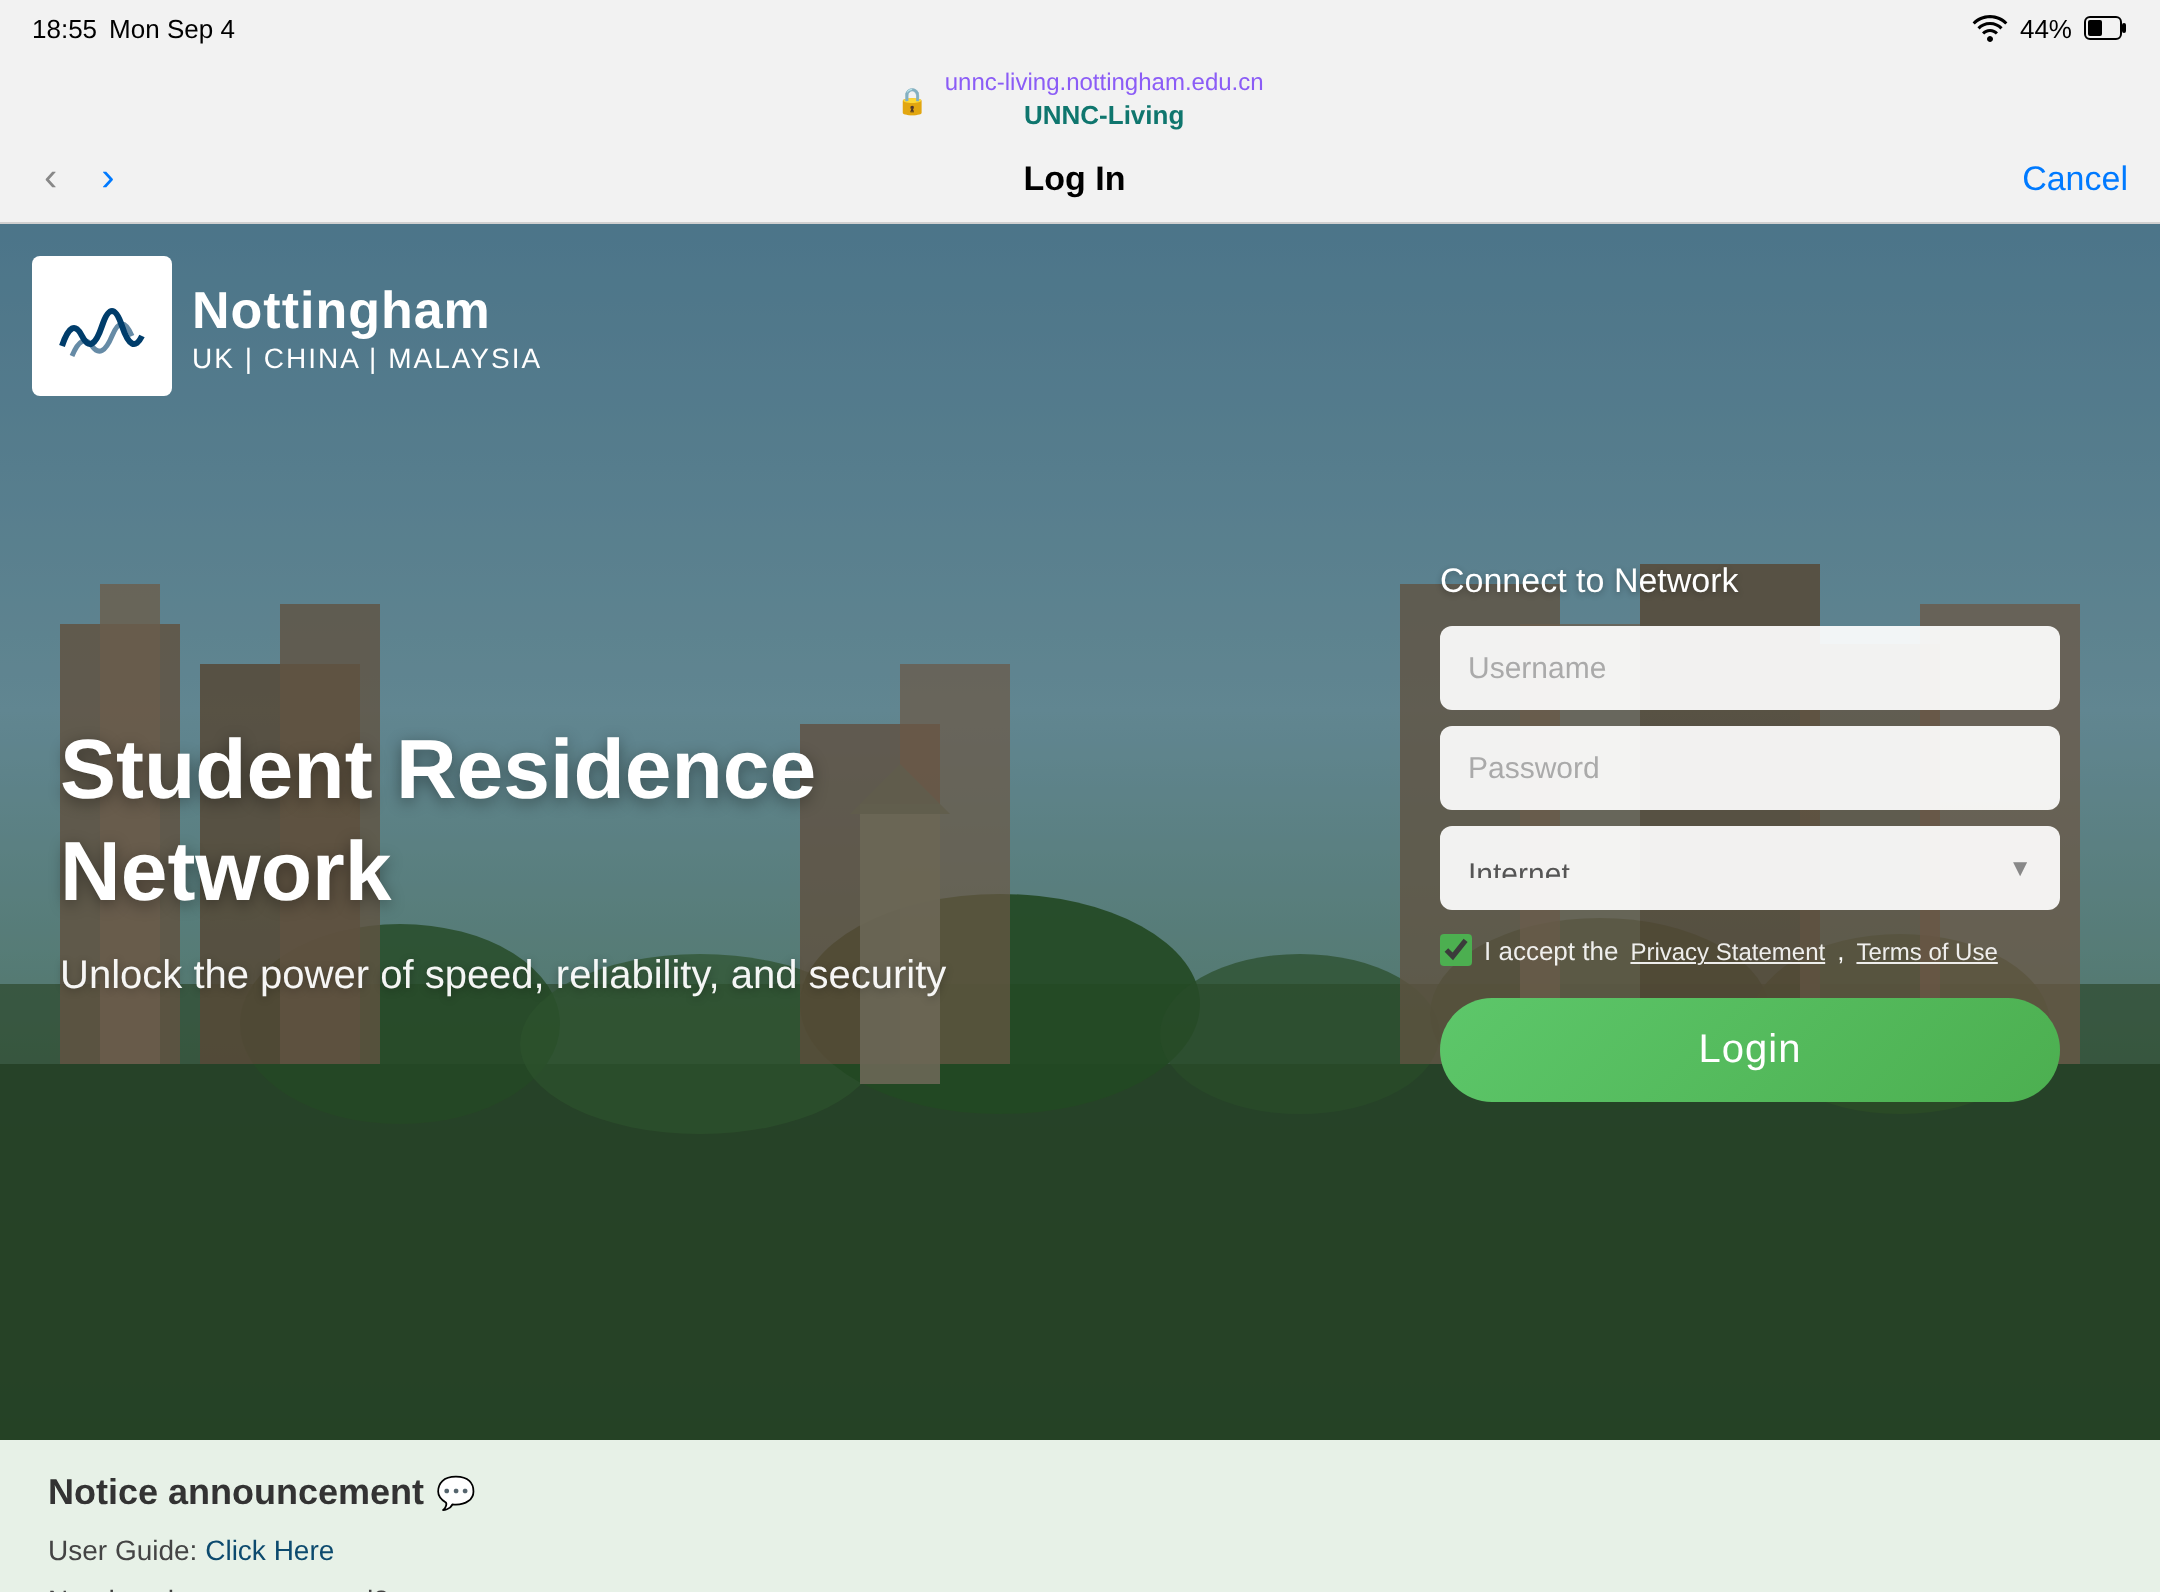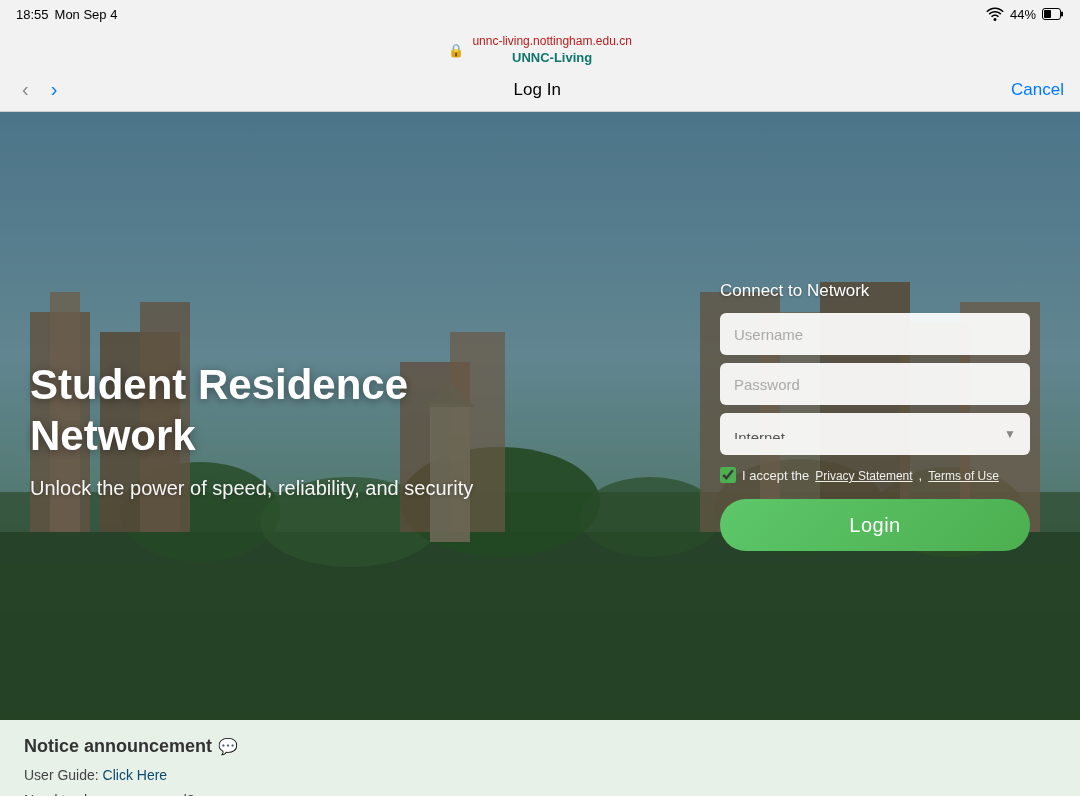--- a/index.html
+++ b/index.html
@@ -37,42 +37,42 @@
       justify-content: center;
       padding: 6px 16px;
       gap: 8px;
     }
     .url-display {
       text-align: center;
       font-size: 13px;
       color: #333;
       line-height: 1.3;
     }
-    .url-domain { font-size: 12px; color: #b91c1c; display: block; }
+    .url-domain { font-size: 12px; color: #8b5cf6; display: block; }
     .url-title { font-size: 13px; color: #0f766e; font-weight: 700; display: block; }
 
     .nav-bar {
       display: flex;
       align-items: center;
       justify-content: space-between;
       padding: 4px 16px 8px;
     }
     .nav-buttons { display: flex; gap: 10px; }
     .nav-btn {
       background: none;
       border: none;
       font-size: 20px;
       color: #888;
       cursor: pointer;
       padding: 2px 6px;
     }
     .nav-btn.active { color: #007aff; }
     .nav-title {
       font-size: 17px;
-      font-weight: 400;
+      font-weight: 700;
       color: #000;
     }
     .cancel-btn {
       background: none;
       border: none;
       font-size: 17px;
       color: #007aff;
       cursor: pointer;
       font-weight: 400;
     }
@@ -350,20 +350,33 @@
     <rect x="820" y="170" width="90" height="250" fill="#7a5a4a" opacity="0.85"></rect>
     <rect x="900" y="210" width="70" height="210" fill="#8a6a5a" opacity="0.8"></rect>
     <rect x="960" y="190" width="80" height="230" fill="#9a7060" opacity="0.75"></rect>
 
     <rect x="430" y="290" width="40" height="140" fill="#9a8a7a" opacity="0.9"></rect>
     <polygon points="450,270 425,295 475,295" fill="#8a7a6a" opacity="0.9"></polygon>
 
     <rect width="1080" height="608" fill="rgba(20,40,20,0.35)"></rect>
   </svg>
 
+  <div class="logo-area">
+    <div class="logo-box">
+
+      <svg width="50" height="50" viewBox="0 0 50 50">
+        <path d="M5 35 Q10 20 15 30 Q20 40 25 25 Q30 10 35 25 Q40 40 45 30" stroke="#003d6b" stroke-width="3" fill="none"></path>
+        <path d="M10 40 Q15 28 20 35 Q25 42 30 30 Q35 18 40 30" stroke="#003d6b" stroke-width="2.5" fill="none" opacity="0.6"></path>
+      </svg>
+    </div>
+    <div class="logo-text">
+      <span class="uni-name">Nottingham</span>
+      <span class="countries">UK | CHINA | MALAYSIA</span>
+    </div>
+  </div>
 
   <div class="hero-content">
     <h1 class="hero-title">Student Residence Network</h1>
     <p class="hero-subtitle">Unlock the power of speed, reliability, and security</p>
   </div>
 
   <div class="login-panel">
     <div class="connect-label">Connect to Network</div>
     <input type="text" class="login-input" placeholder="Username" style="">
     <input type="password" class="login-input" placeholder="Password" style="">

